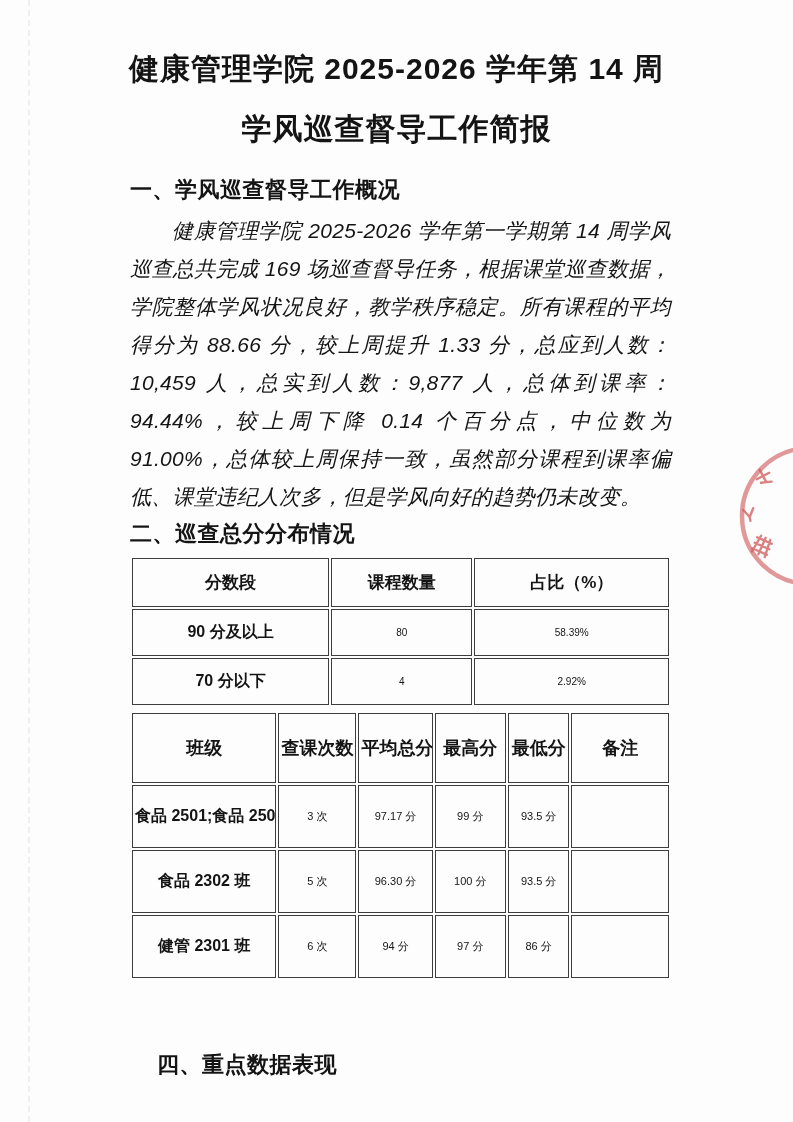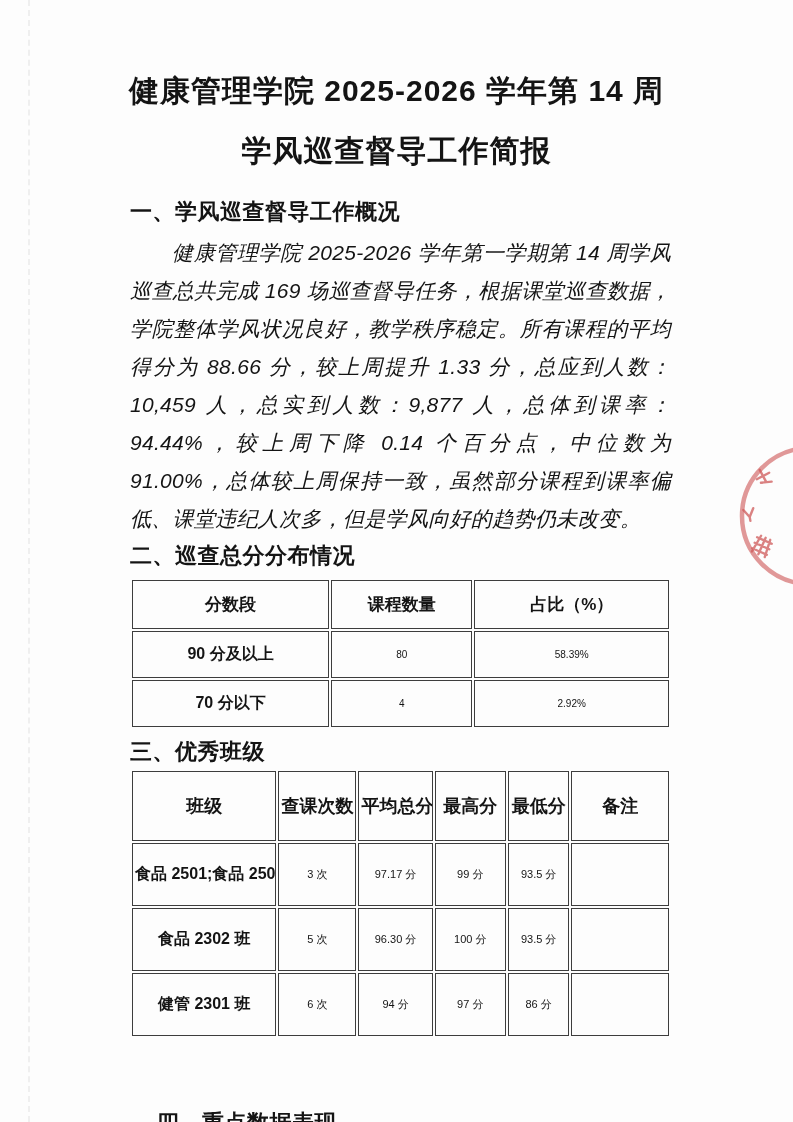--- a/index.html
+++ b/index.html
@@ -16,21 +16,21 @@
   .scan-line {
     position:absolute; left:28px; top:0; height:100%;
     border-left:2px dashed rgba(190,190,190,0.22);
   }
   .doc-title {
     text-align:center;
     font-size:30px; font-weight:700;
     letter-spacing:1px;
     line-height:38px;
   }
-  .doc-title.line1 { padding-top:72px; }
+  .doc-title.line1 { padding-top:50px; }
   .doc-title.line2 { margin-top:22px; }
   .content {
     margin-left:130px;
     width:541px;
   }
   .sec-heading {
     font-size:22px; font-weight:700;
     line-height:26px;
     letter-spacing:0.5px;
   }
@@ -112,21 +112,20 @@
             <td>58.39%</td>
           </tr>
           <tr>
             <td>70 分以下</td>
             <td>4</td>
             <td>2.92%</td>
           </tr>
         </tbody>
     </table>
 
-    <div class="sec-heading h3">三、优秀班级</div>
     <table class="table-classes">
       <colgroup>
         <col style="width:27.4%">
           <col style="width:14.8%">
           <col style="width:14.1%">
         <col style="width:13.5%">
           <col style="width:11.7%">
           <col style="width:18.5%">
       </colgroup>
       <thead>

